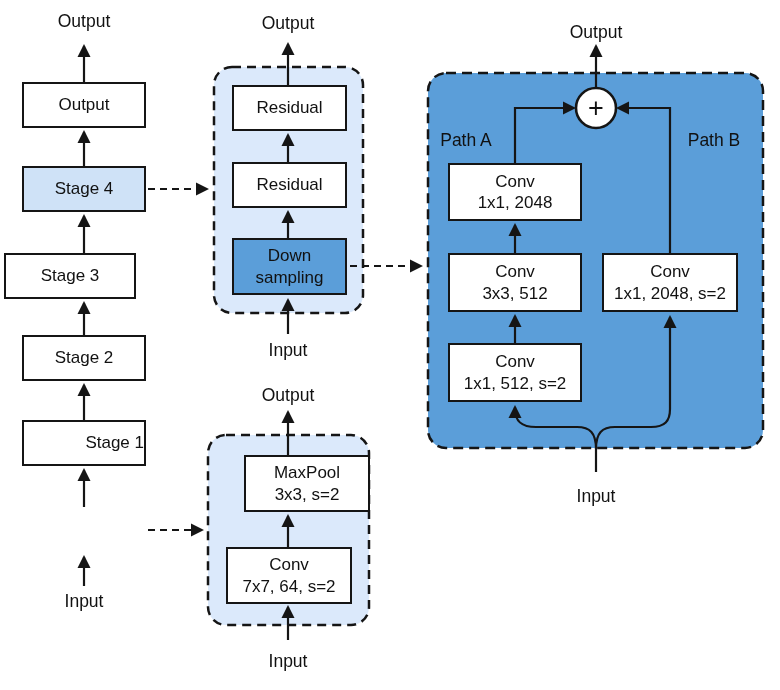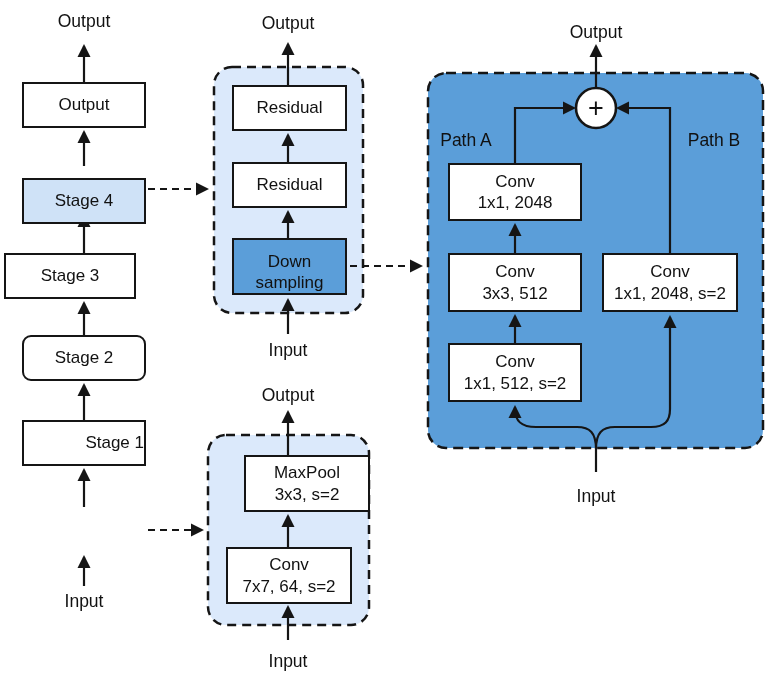--- a/index.html
+++ b/index.html
@@ -21,21 +21,21 @@
   .panel{fill:var(--panel);stroke:var(--ink);stroke-width:2.5;stroke-dasharray:9 6;}
   .bigpanel{fill:var(--accent);stroke:var(--ink);stroke-width:2.5;stroke-dasharray:10 6;}
   .pluscircle{fill:#ffffff;stroke:var(--ink);stroke-width:2.6;}
   .plustext{font-size:27px;fill:#111;text-anchor:middle;}
   .box{
     position:absolute;z-index:2;box-sizing:border-box;
     display:flex;flex-direction:column;align-items:center;justify-content:center;
     background:var(--boxwhite);border:2px solid var(--ink);
     font-size:17px;line-height:1.25;text-align:center;white-space:nowrap;
   }
-  .box.light{background:var(--light);margin-top:12px;}
+  .box.light{background:var(--light);}
   .box.accent{background:var(--accent);}
   .lbl{
     position:absolute;z-index:2;font-size:17.5px;text-align:center;white-space:nowrap;
   }
 </style>
 </head>
 <body>
 
 <div class="canvas">
 
@@ -87,36 +87,36 @@
   <div class="lbl" style="left:34px;top:11px;width:100px;">Output</div>
   <div class="box" style="left:22px;top:82px;width:124px;height:46px;">
     <span>Output</span>
   </div>
   <div class="box light" style="left:22px;top:166px;width:124px;height:46px;">
     <span>Stage 4</span>
   </div>
   <div class="box" style="left:4px;top:253px;width:132px;height:46px;">
     <span>Stage 3</span>
   </div>
-  <div class="box" style="left:22px;top:335px;width:124px;height:46px;border-radius:9px;">
+  <div class="box" style="left:22px;top:335px;width:124px;height:46px;">
     <span>Stage 2</span>
   </div>
   <div class="box" style="left:22px;top:420px;width:124px;height:46px;align-items:flex-end;">
     <span>Stage 1</span>
   </div>
   <div class="lbl" style="left:34px;top:591px;width:100px;">Input</div>
 
   <div class="lbl" style="left:238px;top:13px;width:100px;">Output</div>
   <div class="box" style="left:232px;top:85px;width:115px;height:46px;">
     <span>Residual</span>
   </div>
   <div class="box" style="left:232px;top:162px;width:115px;height:46px;">
     <span>Residual</span>
   </div>
-  <div class="box accent" style="left:232px;top:238px;width:115px;height:57px;justify-content:flex-end;">
+  <div class="box accent" style="left:232px;top:238px;width:115px;height:57px;">
     <span>Down</span>
     <span>sampling</span>
   </div>
   <div class="lbl" style="left:238px;top:340px;width:100px;">Input</div>
 
   <div class="lbl" style="left:238px;top:385px;width:100px;">Output</div>
   <div class="box" style="left:244px;top:455px;width:126px;height:57px;">
     <span>MaxPool</span>
     <span>3x3, s=2</span>
   </div>

